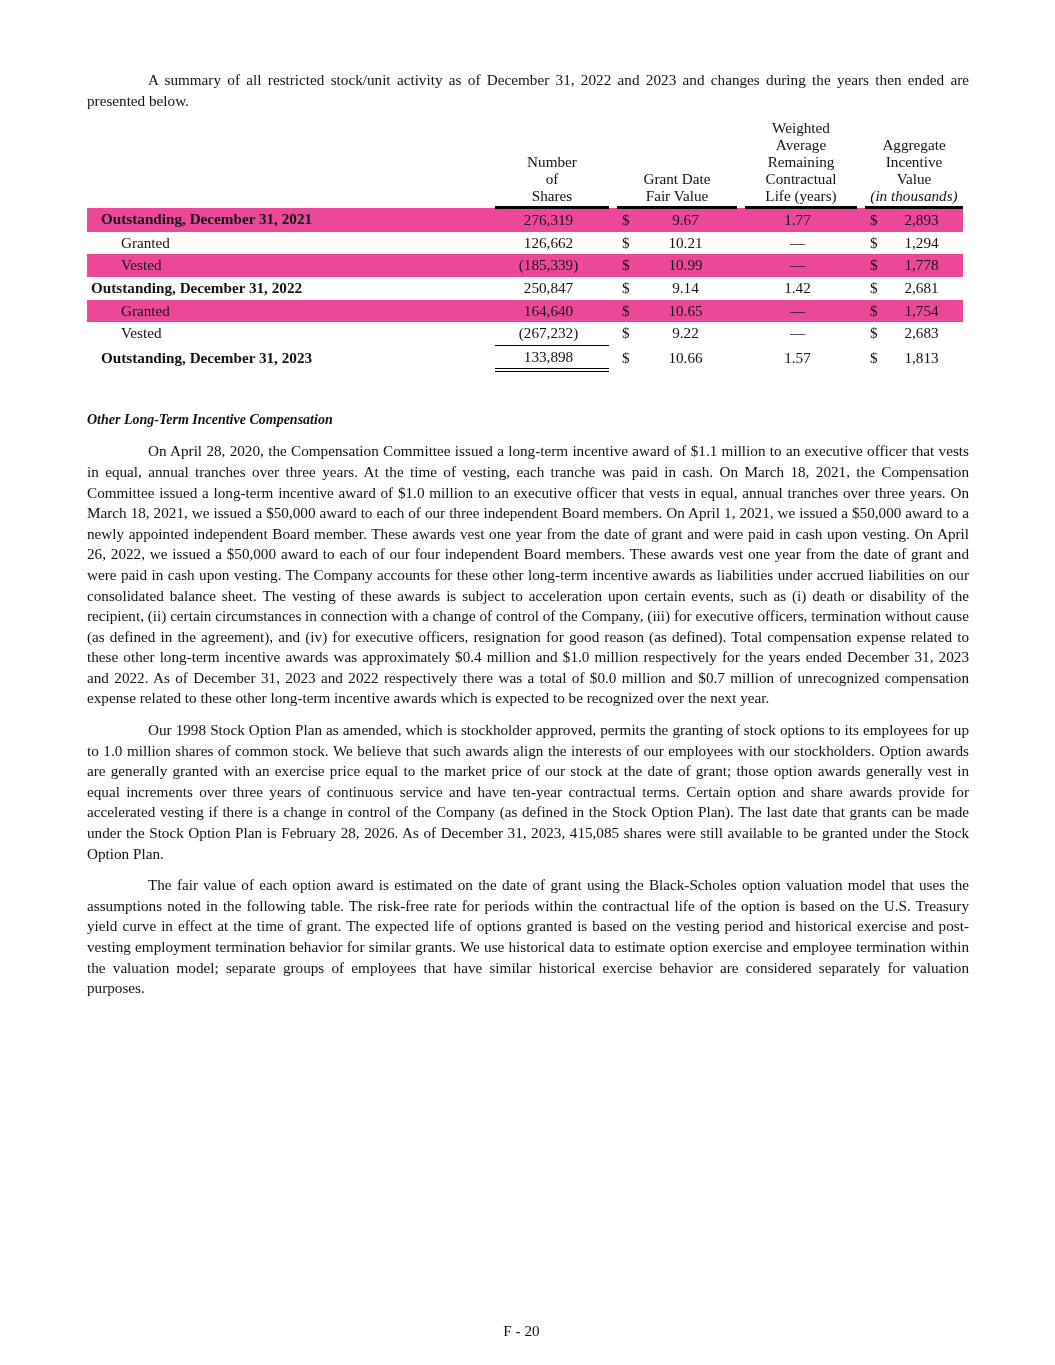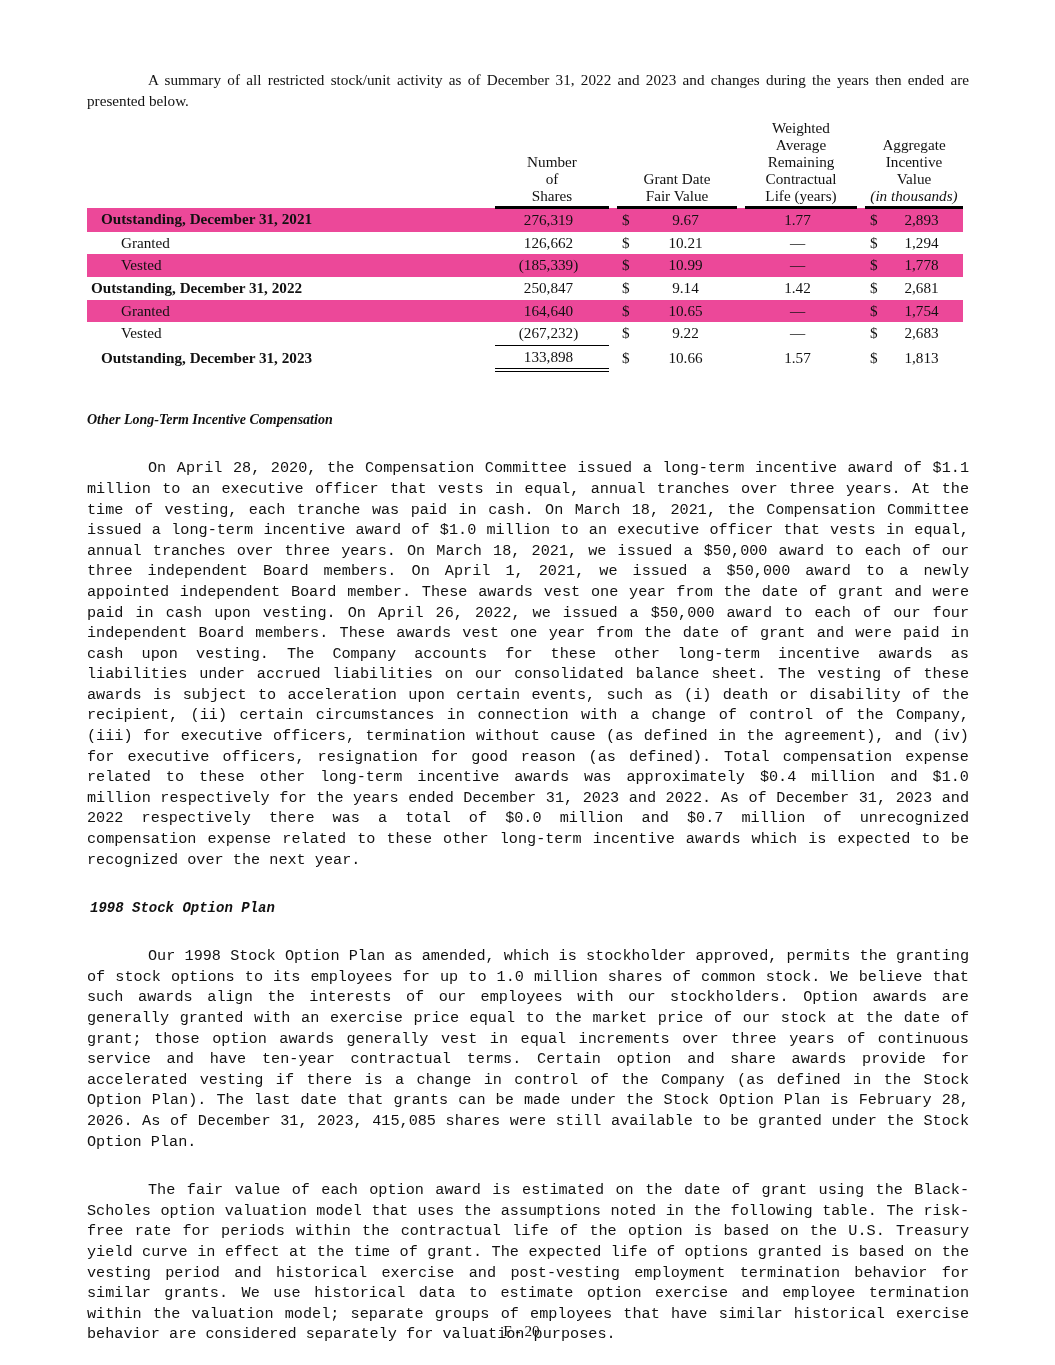--- a/index.html
+++ b/index.html
@@ -20,21 +20,21 @@
   td.label { padding-left: 4px; }
   td.sub { padding-left: 34px; }
   td.tot { font-weight: bold; }
   td.tot.sub2 { padding-left: 14px; }
   td.num { text-align: center; padding-right: 7px; }
   td.dol { text-align: left; padding-left: 5px; }
   td.gap { width: 8px; }
   .ul-top { border-top: 1.5px solid #000; }
   .dbl { border-bottom: 4px double #000; }
   .sec { margin-top: 38px; }
-  .sp1 { margin-top: 28px; font-family: Liberation Mono, monospace; }
+  .sp1 { margin-top: 11px; }
   .footer { position: absolute; top: 1322px; left: 0; width: 1043px; text-align: center; font-size: 15.2px; }
   i { font-style: italic; }
 </style>
 </head>
 <body>
 
 <div class="page">
   <p class="indent intro">A summary of all restricted stock/unit activity as of December 31, 2022 and 2023 and changes during the years then ended are presented below.</p>
 
   <table>
@@ -164,18 +164,17 @@
           <td class="gap"></td>
           <td class="dol">$</td>
           <td class="num">1,813</td>
         </tr>
       </tbody>
   </table>
 
   <h3 class="sec">Other Long-Term Incentive Compensation</h3>
   <p class="indent sp1">On April 28, 2020, the Compensation Committee issued a long-term incentive award of $1.1 million to an executive officer that vests in equal, annual tranches over three years. At the time of vesting, each tranche was paid in cash. On March 18, 2021, the Compensation Committee issued a long-term incentive award of $1.0 million to an executive officer that vests in equal, annual tranches over three years. On March 18, 2021, we issued a $50,000 award to each of our three independent Board members. On April 1, 2021, we issued a $50,000 award to a newly appointed independent Board member. These awards vest one year from the date of grant and were paid in cash upon vesting. On April 26, 2022, we issued a $50,000 award to each of our four independent Board members. These awards vest one year from the date of grant and were paid in cash upon vesting. The Company accounts for these other long-term incentive awards as liabilities under accrued liabilities on our consolidated balance sheet. The vesting of these awards is subject to acceleration upon certain events, such as (i) death or disability of the recipient, (ii) certain circumstances in connection with a change of control of the Company, (iii) for executive officers, termination without cause (as defined in the agreement), and (iv) for executive officers, resignation for good reason (as defined). Total compensation expense related to these other long-term incentive awards was approximately $0.4 million and $1.0 million respectively for the years ended December 31, 2023 and 2022. As of December 31, 2023 and 2022 respectively there was a total of $0.0 million and $0.7 million of unrecognized compensation expense related to these other long-term incentive awards which is expected to be recognized over the next year.</p>
 
-  <h3 class="sp1" style="padding-left:3px">1998 Stock Option Plan</h3>
   <p class="indent sp1">Our 1998 Stock Option Plan as amended, which is stockholder approved, permits the granting of stock options to its employees for up to 1.0 million shares of common stock. We believe that such awards align the interests of our employees with our stockholders. Option awards are generally granted with an exercise price equal to the market price of our stock at the date of grant; those option awards generally vest in equal increments over three years of continuous service and have ten-year contractual terms. Certain option and share awards provide for accelerated vesting if there is a change in control of the Company (as defined in the Stock Option Plan). The last date that grants can be made under the Stock Option Plan is February 28, 2026. As of  December 31, 2023, 415,085 shares were still available to be granted under the Stock Option Plan.</p>
   <p class="indent sp1">The fair value of each option award is estimated on the date of grant using the Black-Scholes option valuation model that uses the assumptions noted in the following table. The risk-free rate for periods within the contractual life of the option is based on the U.S. Treasury yield curve in effect at the time of grant. The expected life of options granted is based on the vesting period and historical exercise and post-vesting employment termination behavior for similar grants. We use historical data to estimate option exercise and employee termination within the valuation model; separate groups of employees that have similar historical exercise behavior are considered separately for valuation purposes.</p>
 </div>
 
 <div class="footer">F - 20</div>
 
 </body></html>

